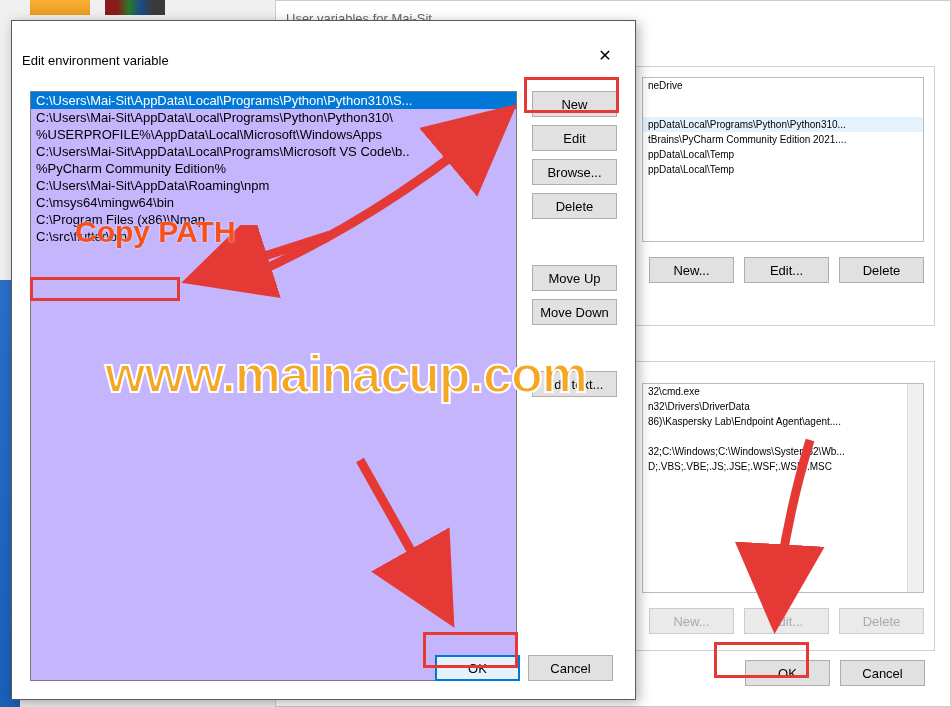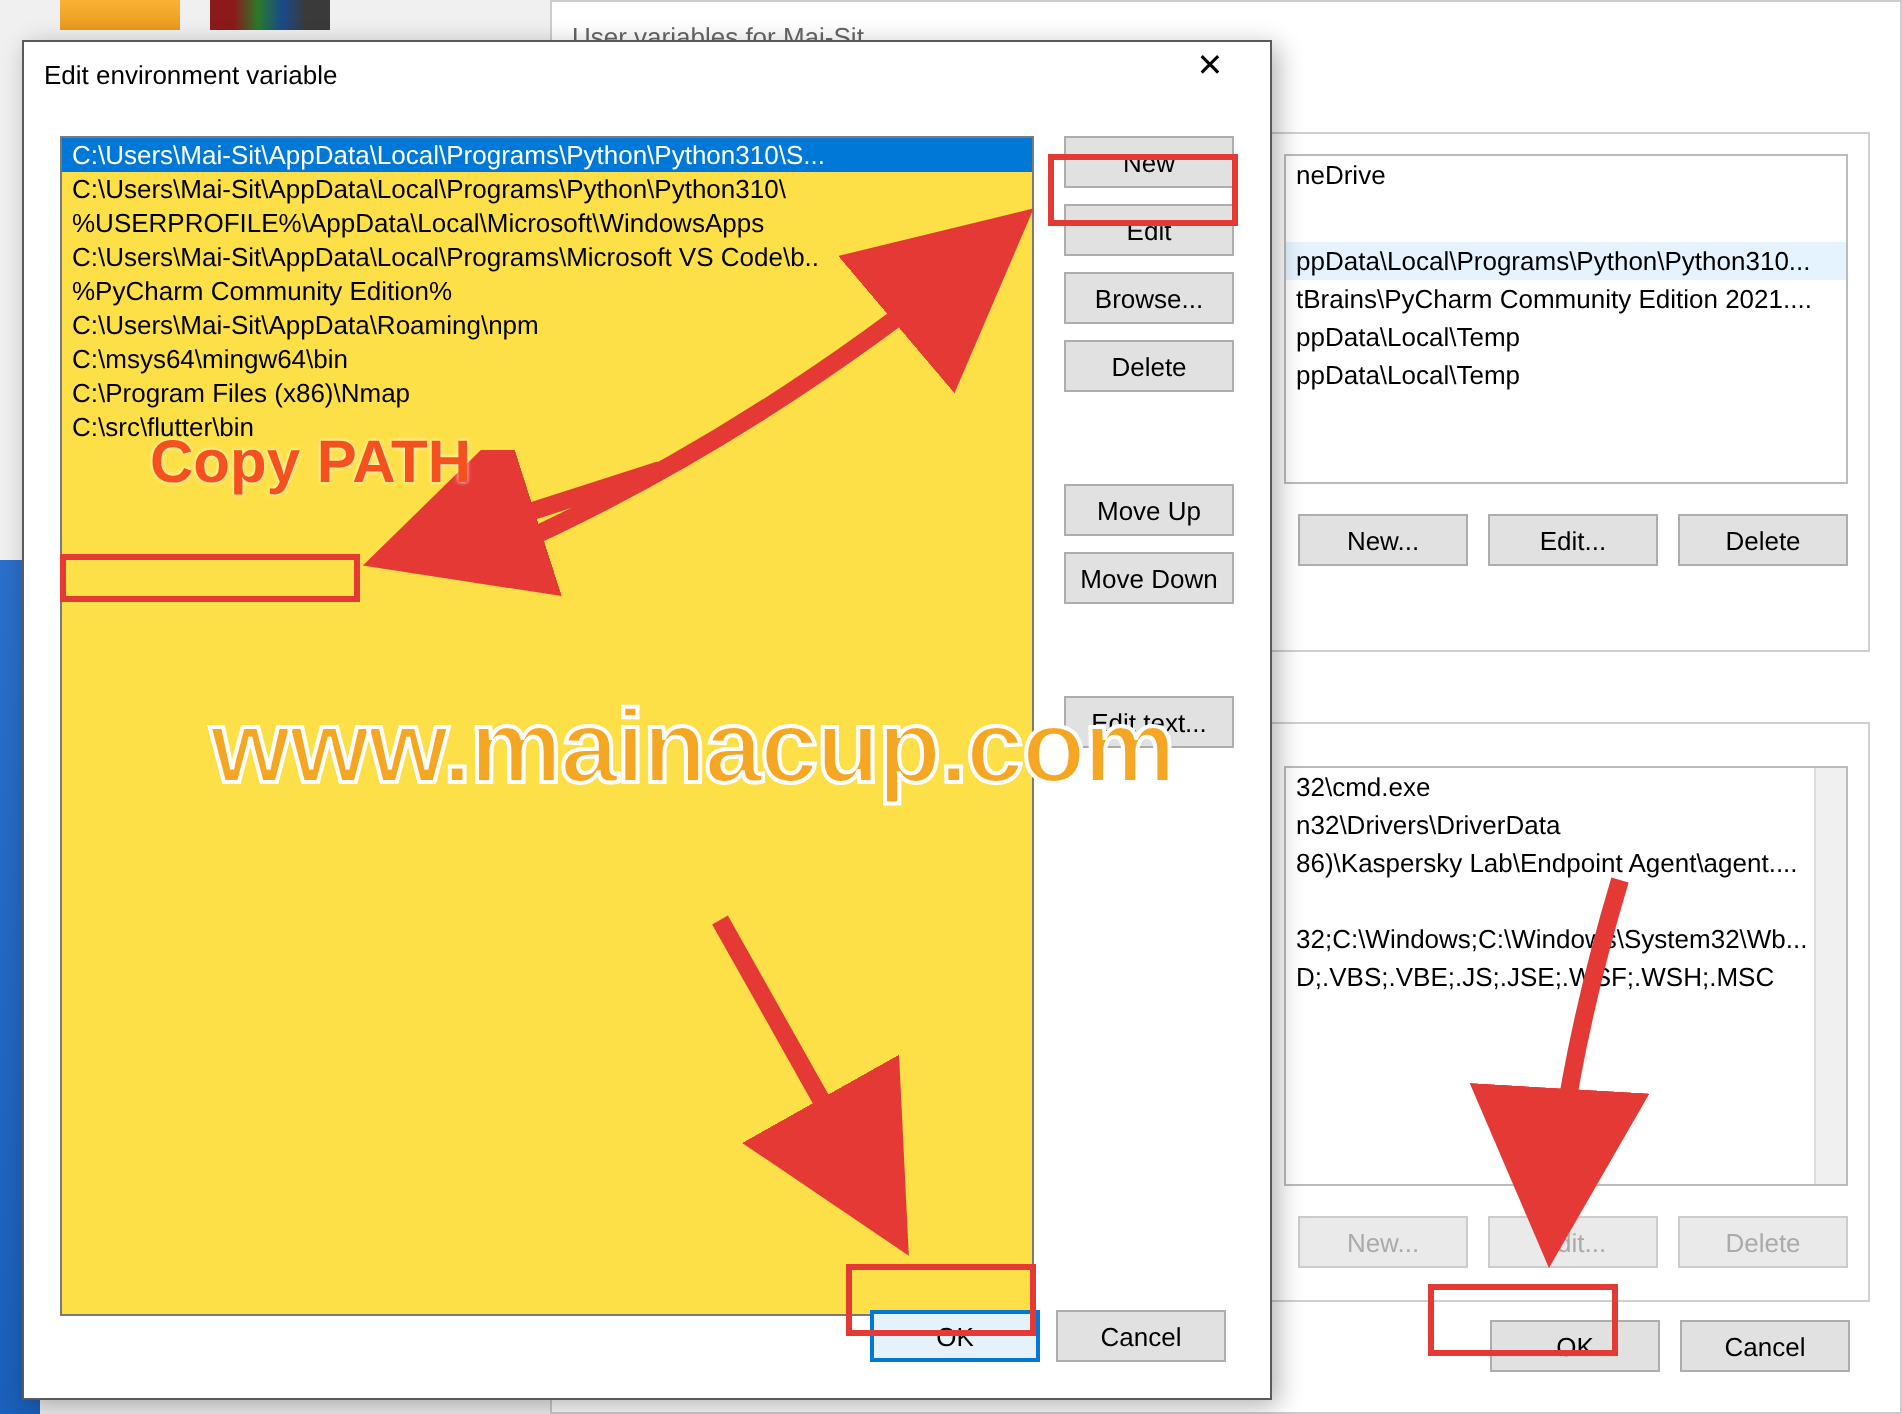--- a/index.html
+++ b/index.html
@@ -26,21 +26,21 @@
     .parent-group {
       border: 1px solid #d0d0d0;
       margin: 35px 5px 10px 5px;
       padding: 10px;
       position: relative;
     }
     
     .var-list {
       border: 1px solid #bbb;
       background: #fff;
-      font-size: 13px;
+      font-size: 10px;
       margin-bottom: 10px;
     }
     .var-row { display: flex; padding: 2px 5px; }
     .var-row.sel { background: #e5f3ff; margin-top: 24px; }
     .var-col2 { flex: 1; overflow: hidden; white-space: nowrap; text-overflow: ellipsis; }
     
     .btn-row { display: flex; justify-content: flex-end; gap: 10px; padding: 5px 0; }
     .win-btn {
       width: 85px; height: 26px;
       background: #e1e1e1;
@@ -66,30 +66,31 @@
       border: 1px solid #5a5a5a;
       box-shadow: 3px 3px 12px rgba(0,0,0,0.3);
       z-index: 10;
     }
     .edit-titlebar {
       height: 32px;
       display: flex;
       align-items: center;
       padding: 0 10px;
       font-size: 13px;
+      margin-top: 23px;
     }
     .edit-titlebar .title { flex: 1; }
     .close-btn { width: 40px; height: 28px; text-align: center; font-size: 16px; cursor: pointer; font-family: Arial; }
     
     .edit-body { padding: 15px 18px; display: flex; gap: 15px; height: 620px; }
     
     .path-list {
       flex: 1;
       border: 1px solid #7a7a7a;
-      background: #fde047;
+      background: #c4b5fd;
       font-size: 13px;
       overflow: hidden;
     }
     .path-item { padding: 1px 5px; white-space: nowrap; overflow: hidden; text-overflow: ellipsis; }
     .path-item.selected { background: #0078d7; color: #fff; }
     
     .edit-btns { display: flex; flex-direction: column; gap: 8px; width: 85px; }
     .edit-btns .spacer { height: 30px; }
     
     .edit-bottom-btns {

